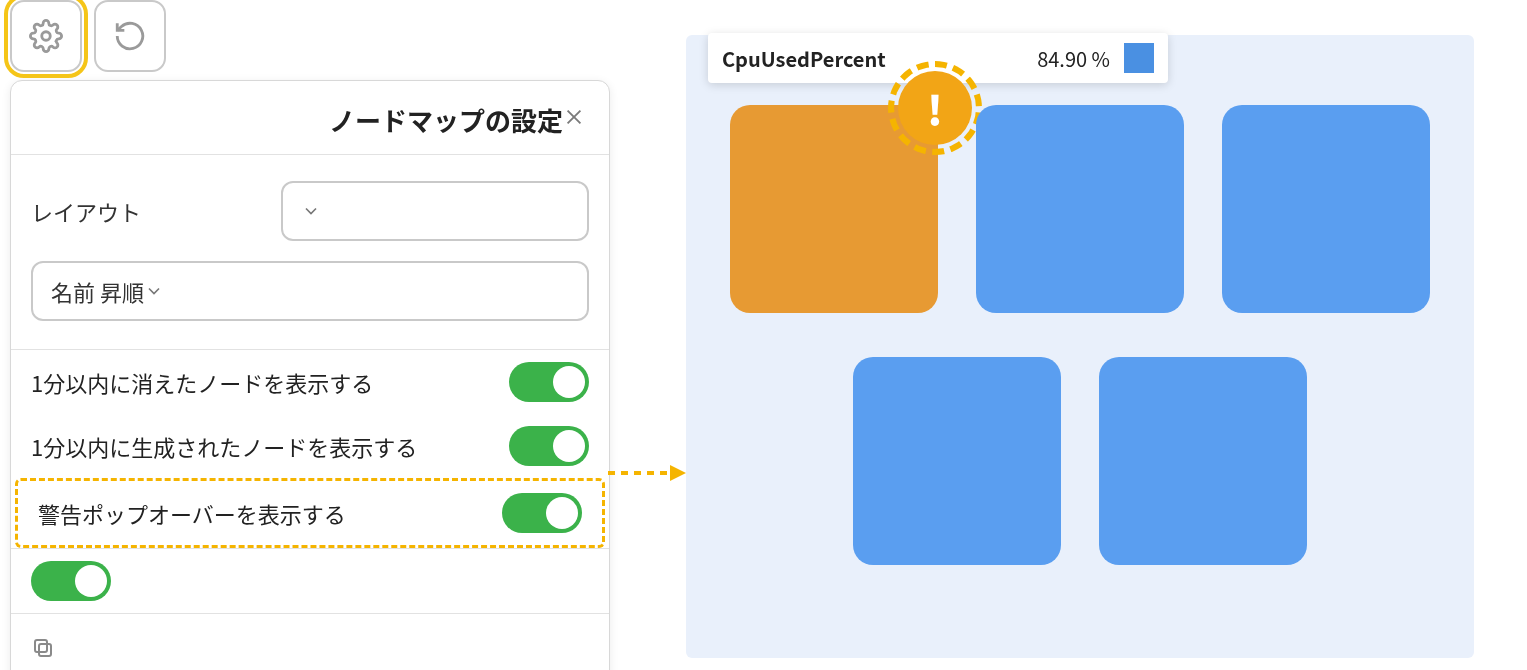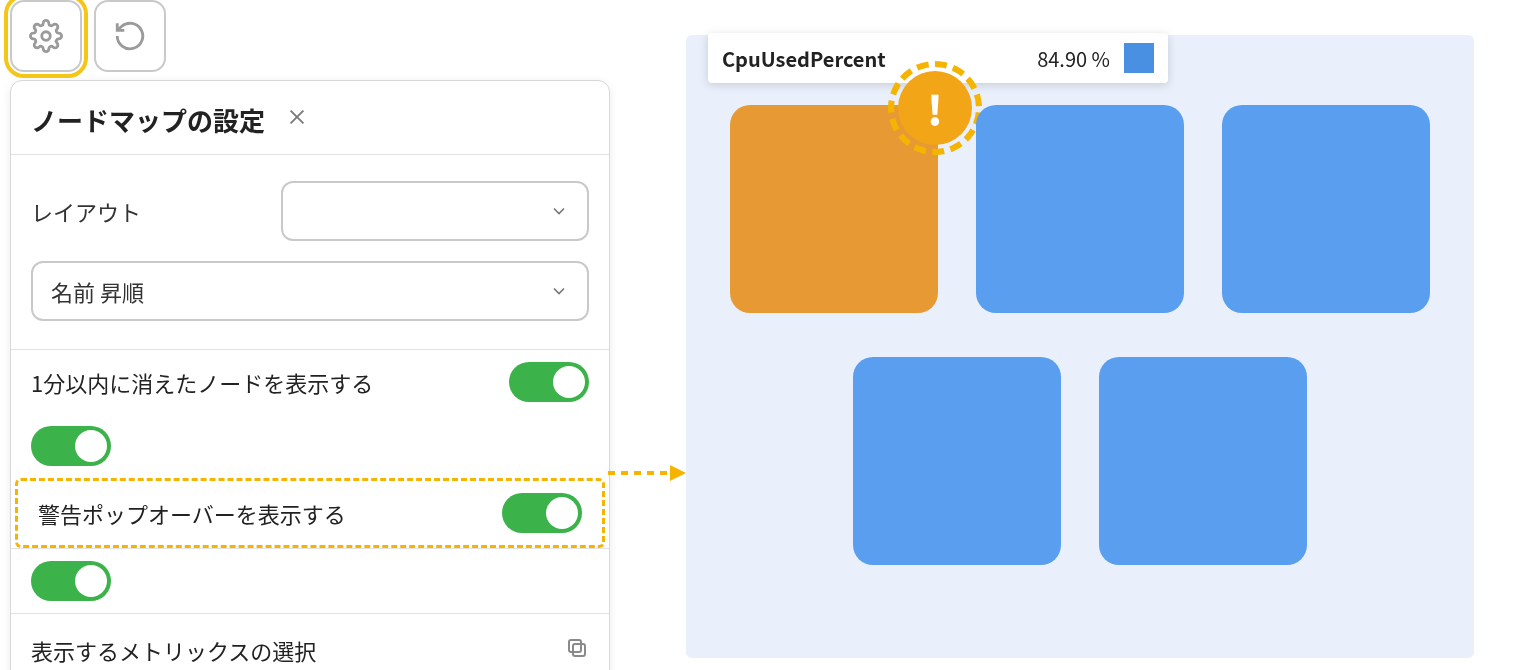--- a/index.html
+++ b/index.html
@@ -47,24 +47,23 @@
   .panel {
     border: 1px solid #d8d8d8;
     border-radius: 12px;
     background: #fff;
     box-shadow: 0 2px 10px rgba(0,0,0,0.08);
     overflow: hidden;
   }
   .panel-header {
     display: flex;
     align-items: center;
-    justify-content: flex-start;
+    justify-content: flex-end;
     padding: 20px 24px 16px 20px;
     border-bottom: 1px solid #e2e2e2;
-    gap: 21px;
   }
   .panel-title {
     font-size: 26px;
     font-weight: 700;
     color: #222;
   }
   .close-ico {
     color: #7a7a7a;
     cursor: pointer;
   }
@@ -85,21 +84,21 @@
     color: #333;
   }
   .select {
     flex: 1;
     height: 60px;
     border: 2px solid #c9c9c9;
     border-radius: 12px;
     background: #fff;
     display: flex;
     align-items: center;
-    justify-content: space-between;
+    justify-content: flex-start;
     padding: 0 18px;
     font-size: 22px;
     color: #333;
     cursor: pointer;
   }
   .select svg { width: 20px; height: 20px; color: #777; }
 
   .toggle-list { }
   .toggle-row {
     display: flex;
@@ -289,40 +288,40 @@
     </div>
 
     <div class="toggle-list">
       <div class="toggle-row">
         <span>1分以内に消えたノードを表示する</span>
         <div class="toggle">
             <div class="knob"></div>
           </div>
       </div>
       <div class="toggle-row">
+        <span>1分以内に生成されたノードを表示する</span>
         <div class="toggle">
             <div class="knob"></div>
           </div>
       </div>
       <div class="toggle-row highlight">
         <span>警告ポップオーバーを表示する</span>
         <div class="toggle">
             <div class="knob"></div>
           </div>
       </div>
       <div class="toggle-divider"></div>
       <div class="toggle-row">
         <div class="toggle">
             <div class="knob"></div>
           </div>
       </div>
     </div>
 
     <div class="metric-select-row">
-      <span>表示するメトリックスの選択</span>
       <span class="copy-ico">
         <svg viewBox="0 0 24 24" fill="none" stroke="currentColor" stroke-width="2">
           <rect x="8" y="8" width="12" height="12" rx="2"></rect>
           <rect x="4" y="4" width="12" height="12" rx="2"></rect>
         </svg>
       </span>
     </div>
   </div>
 </div>
 

